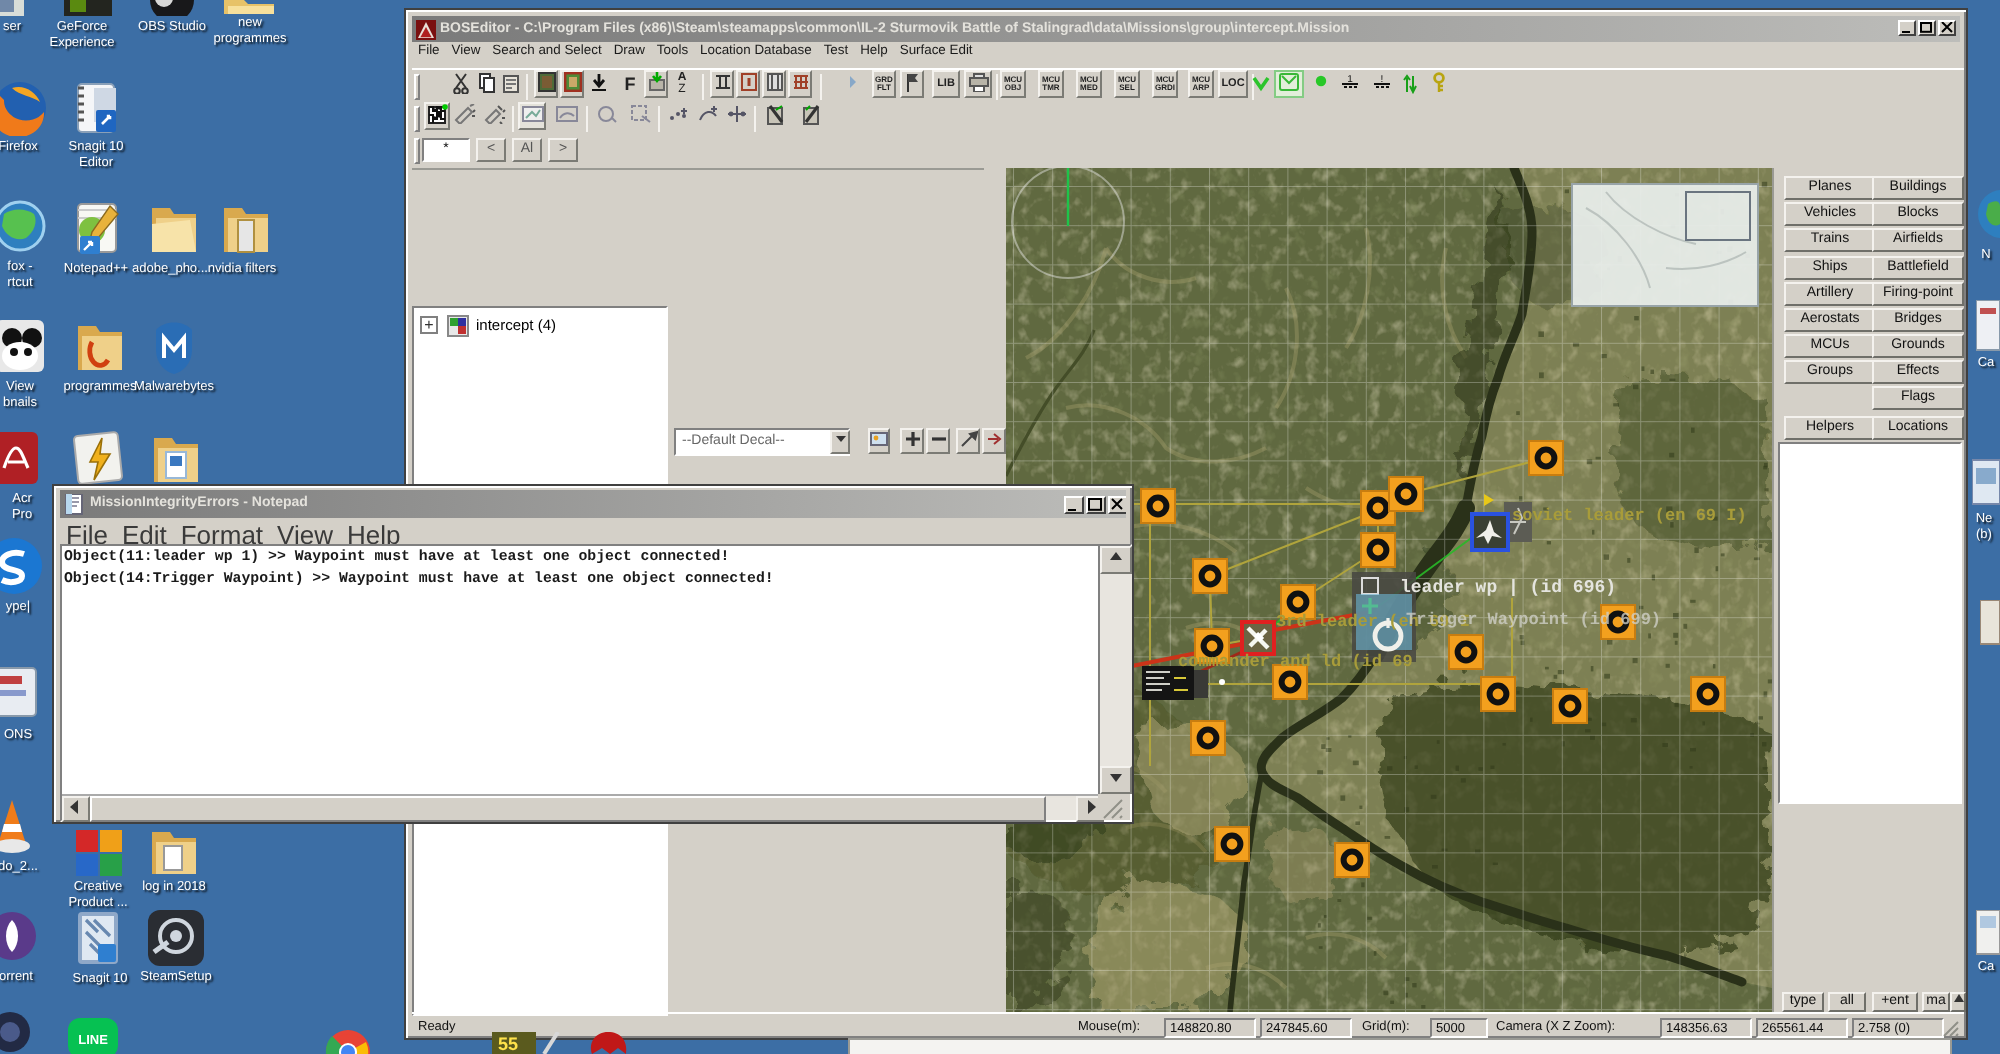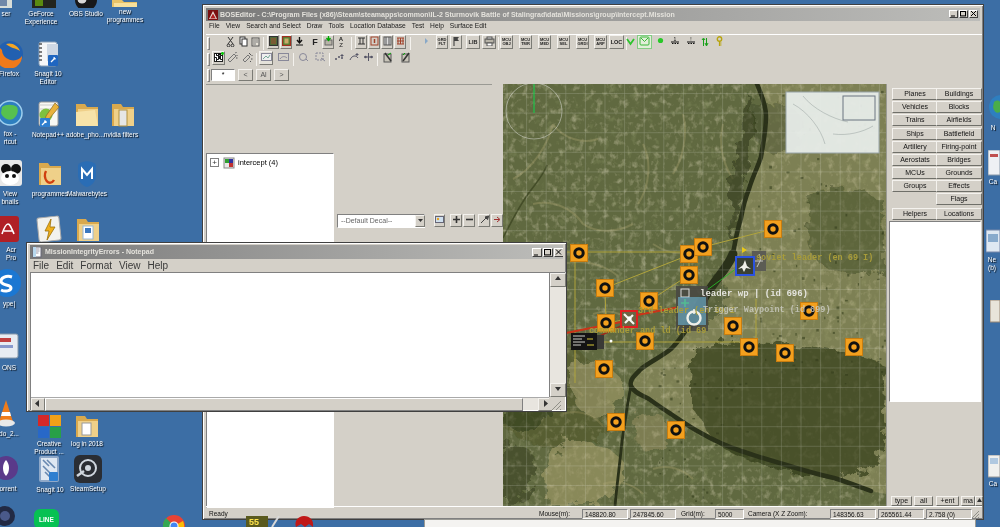--- a/index.html
+++ b/index.html
@@ -5,21 +5,21 @@
 * { margin:0; padding:0; box-sizing:border-box; }
 html,body { width:1000px; height:527px; overflow:hidden; }
 body { position:relative; background:#3c6ea5; font-family:"Liberation Sans", sans-serif; }
 .abs { position:absolute; }
 
 .dlabel { position:absolute; color:#fff; font-size:6.5px; line-height:8px; text-align:center; text-shadow:1px 1px 1px rgba(0,0,0,0.9); white-space:pre; }
 
 .win { position:absolute; background:#d4d0c8; border:1px solid #404040; box-shadow:inset 1px 1px 0 #ffffff, inset -1px -1px 0 #808080, inset 2px 2px 0 #d4d0c8; }
 .tbar { position:absolute; left:3px; right:3px; background:linear-gradient(to right,#7a7a7a,#bdbdba); color:#e4e2dc; font-size:7px; font-weight:bold; white-space:nowrap; overflow:hidden; }
 .wbtn { position:absolute; width:9px; height:8px; background:#d4d0c8; border:1px solid; border-color:#fff #404040 #404040 #fff; font-size:6px; line-height:6px; text-align:center; color:#000; }
-.mbar { position:absolute; font-size:10px; color:#1a1a1a; }
+.mbar { position:absolute; font-size:13px; color:#1a1a1a; }
 .mbar span { margin-right:8px; }
 #edmenu span { margin-right:6px; }
 
 .tb { position:absolute; height:14px; border:1px solid; border-color:#f4f2ee #7b7b75 #7b7b75 #f4f2ee; background:#d4d0c8; font-size:7px; line-height:12px; text-align:center; color:#222; overflow:hidden; }
 .sep { position:absolute; width:1px; background:#8a8a84; border-right:1px solid #f4f2ee; }
 .grip { position:absolute; width:3px; border:1px solid; border-color:#fff #808080 #808080 #fff; background:#d4d0c8; }
 .sunk { position:absolute; border:1px solid; border-color:#808080 #fff #fff #808080; background:#fff; }
 .rbtn { position:absolute; width:46px; height:12px; background:#d4d0c8; border:1px solid; border-color:#f4f2ee #6f6f69 #6f6f69 #f4f2ee; font-size:7px; line-height:10px; text-align:center; color:#111; }
 </style>
 </head>
@@ -777,20 +777,22 @@
         </svg></div>
     <div class="wbtn" style="right:10px; top:2.5px; width:10px; height:9px;"><svg width="8" height="7">
           <rect x="0.5" y="0.5" width="6" height="5.4" fill="none" stroke="#000"></rect>
         </svg></div>
     <div class="wbtn" style="right:-1px; top:2.5px; width:10px; height:9px;"><svg width="8" height="7">
           <path d="M1 0.5 L6 5.5 M6 0.5 L1 5.5" stroke="#000"></path>
         </svg></div>
   </div>
   <div class="mbar" style="left:6px; top:17px; color:#3a3a3a;"><span style="margin-right:7px;">File</span><span style="margin-right:7px;">Edit</span><span style="margin-right:7px;">Format</span><span style="margin-right:7px;">View</span><span style="margin-right:7px;">Help</span></div>
   <div class="sunk" style="left:3px;top:29px;width:536px;height:139px;">
+    <div style="position:absolute;left:1px;top:1px;font-family:'Liberation Mono',monospace;font-size:7.4px;line-height:11px;color:#1a1a1a;font-weight:bold;white-space:pre;">Object(11:leader wp 1) &gt;&gt; Waypoint must have at least one object connected!
+Object(14:Trigger Waypoint) &gt;&gt; Waypoint must have at least one object connected!</div>
 
     <div class="abs" style="right:0;top:0;width:16px;height:124px;background:#d4d0c8;border-left:1px solid #808080;">
       <div class="tb" style="left:0px;top:0px;width:16px;height:14px;"><svg width="12" height="10">
             <path d="M6 2 L9 6 L3 6 Z" fill="#333"></path>
           </svg></div>
       <div class="abs" style="left:0;top:14px;width:16px;height:96px;background:#e8e5df;"></div>
       <div class="tb" style="left:0px;top:110px;width:16px;height:14px;"><svg width="12" height="10">
             <path d="M6 7 L9 3 L3 3 Z" fill="#333"></path>
           </svg></div>
     </div>

